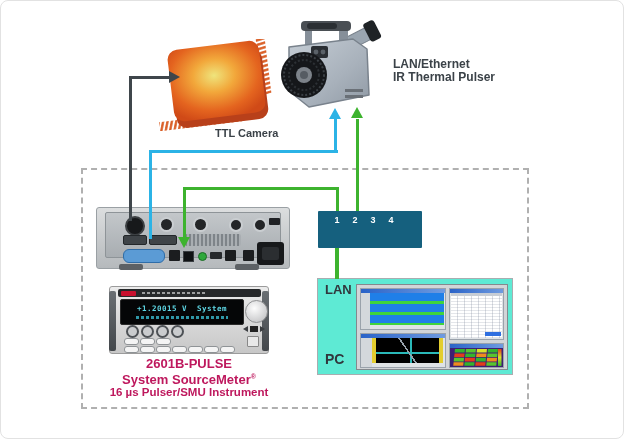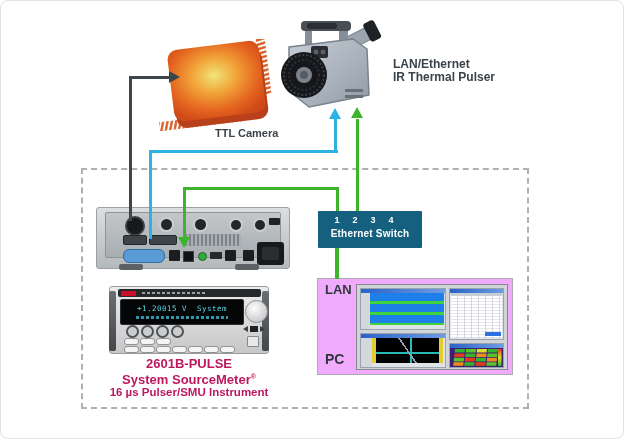--- a/index.html
+++ b/index.html
@@ -31,21 +31,21 @@
   #ttl-label{left:214px;top:126px;font-size:11px;}
   #camera-label{left:392px;top:57px;font-size:12px;line-height:13px;}
 
   
   #switch{left:317px;top:210px;width:104px;height:37px;background:var(--switch_teal);z-index:5;border-radius:1px;color:#fff;}
   #switch .ports{display:flex;padding:4px 0 0 10px;}
   #switch .ports span{width:18px;text-align:center;font-size:9px;font-weight:700;}
   #switch .swlabel{text-align:center;font-size:10px;font-weight:700;margin-top:3px;letter-spacing:.2px;}
 
   
-  #pc-box{left:316px;top:277px;width:196px;height:97px;background:#f0abfc;border:1px solid #a9adb0;z-index:2;box-sizing:border-box;}
+  #pc-box{left:316px;top:277px;width:196px;height:97px;background:#5eead4;border:1px solid #a9adb0;z-index:2;box-sizing:border-box;}
   #lan-label{left:7px;top:3px;font-size:13px;color:#31373d;}
   #pc-label{left:7px;top:72px;font-size:14px;color:#31373d;}
   #monitor{left:38px;top:5px;width:152px;height:86px;background:#d2d5d8;border:1px solid #84898e;box-sizing:border-box;}
   .win{position:absolute;background:#dfe3e6;border:1px solid #9aa2ab;box-sizing:border-box;}
   .titlebar{position:absolute;left:0;top:0;right:0;height:4px;background:linear-gradient(90deg,#2a63c8,#6f9be0);}
   #win-scope{left:3px;top:3px;width:86px;height:42px;}
   #win-scope .content{position:absolute;left:9px;top:4px;right:1px;bottom:4px;
       background:repeating-linear-gradient(180deg,#1f7fe8 0 8px,#3fd43c 8px 11px);}
   #win-scope .toolcol{position:absolute;left:0;top:4px;width:9px;bottom:0;background:#d4d8dc;}
   #win-table{left:92px;top:3px;width:55px;height:52px;}
@@ -94,21 +94,21 @@
   #front{left:108px;top:285px;width:160px;height:68px;z-index:2;background:linear-gradient(#ececec,#c7c7c7);
          border:1px solid #9b9b9b;border-radius:3px;box-sizing:border-box;}
   #front .bump{position:absolute;top:4px;width:7px;height:60px;background:linear-gradient(#6a6f73,#43474b);border-radius:2px;}
   #front .bump.l{left:-1px;} #front .bump.r{right:-1px;}
   #front .topstrip{position:absolute;left:8px;top:2px;width:143px;height:8px;background:#26282a;border-radius:2px;}
   #front .badge{position:absolute;left:3px;top:1.5px;width:15px;height:5px;background:#c8102e;border-radius:1px;}
   #front .mtxt{position:absolute;left:24px;top:3px;width:64px;height:2px;
          background:repeating-linear-gradient(90deg,rgba(255,255,255,.55) 0 3px,transparent 3px 5px);}
   #display{position:absolute;left:10px;top:12px;width:122px;height:24px;background:#050607;border:1px solid #2a2a2a;border-radius:2px;}
   #display .row1{display:flex;justify-content:center;gap:10px;margin-top:4px;color:#5fd8e6;
-         font-family:"DejaVu Sans Mono",monospace;font-size:7.5px;font-weight:400;letter-spacing:.5px;}
+         font-family:"DejaVu Sans Mono",monospace;font-size:7.5px;font-weight:700;letter-spacing:.5px;}
   #display .row2{margin:3px auto 0;width:92px;height:3px;
          background:repeating-linear-gradient(90deg,#2f98a8 0 3px,transparent 3px 5px);}
   #front .knob{position:absolute;left:135px;top:13px;width:21px;height:21px;border-radius:50%;
          background:radial-gradient(circle at 40% 35%,#fdfdfd,#b9babc);border:1px solid #8e8f91;}
   #front .navrow{position:absolute;left:133px;top:39px;display:flex;align-items:center;gap:2px;}
   #front .tri-l{width:0;height:0;border-top:3px solid transparent;border-bottom:3px solid transparent;border-right:5px solid #3b3e41;}
   #front .tri-r{width:0;height:0;border-top:3px solid transparent;border-bottom:3px solid transparent;border-left:5px solid #3b3e41;}
   #front .navbox{width:8px;height:6px;background:#222;}
   #front .jack{position:absolute;top:38px;width:9px;height:9px;border-radius:50%;background:#caccce;border:2px solid #4e5256;}
   #front .pill{position:absolute;width:13px;height:5px;background:#f4f4f4;border:1px solid #8f9396;border-radius:3px;}
@@ -217,21 +217,20 @@
 
   <div class="line green" style="left:334px;top:247px;width:4px;height:31px;z-index:4;"></div>
 
   <div id="switch" class="abs">
     <div class="ports">
       <span>1</span>
       <span>2</span>
       <span>3</span>
       <span>4</span>
     </div>
-    <div class="swlabel">Ethernet Switch</div>
   </div>
 
   <div id="rear" class="abs">
     <div class="panel"></div>
     <div id="bnc-main" class="bnc"></div>
     <div id="bnc-2" class="bnc"></div>
     <div id="bnc-3" class="bnc"></div>
     <div id="bnc-4" class="bnc"></div>
     <div id="bnc-5" class="bnc"></div>
     <div class="io-port"></div>

